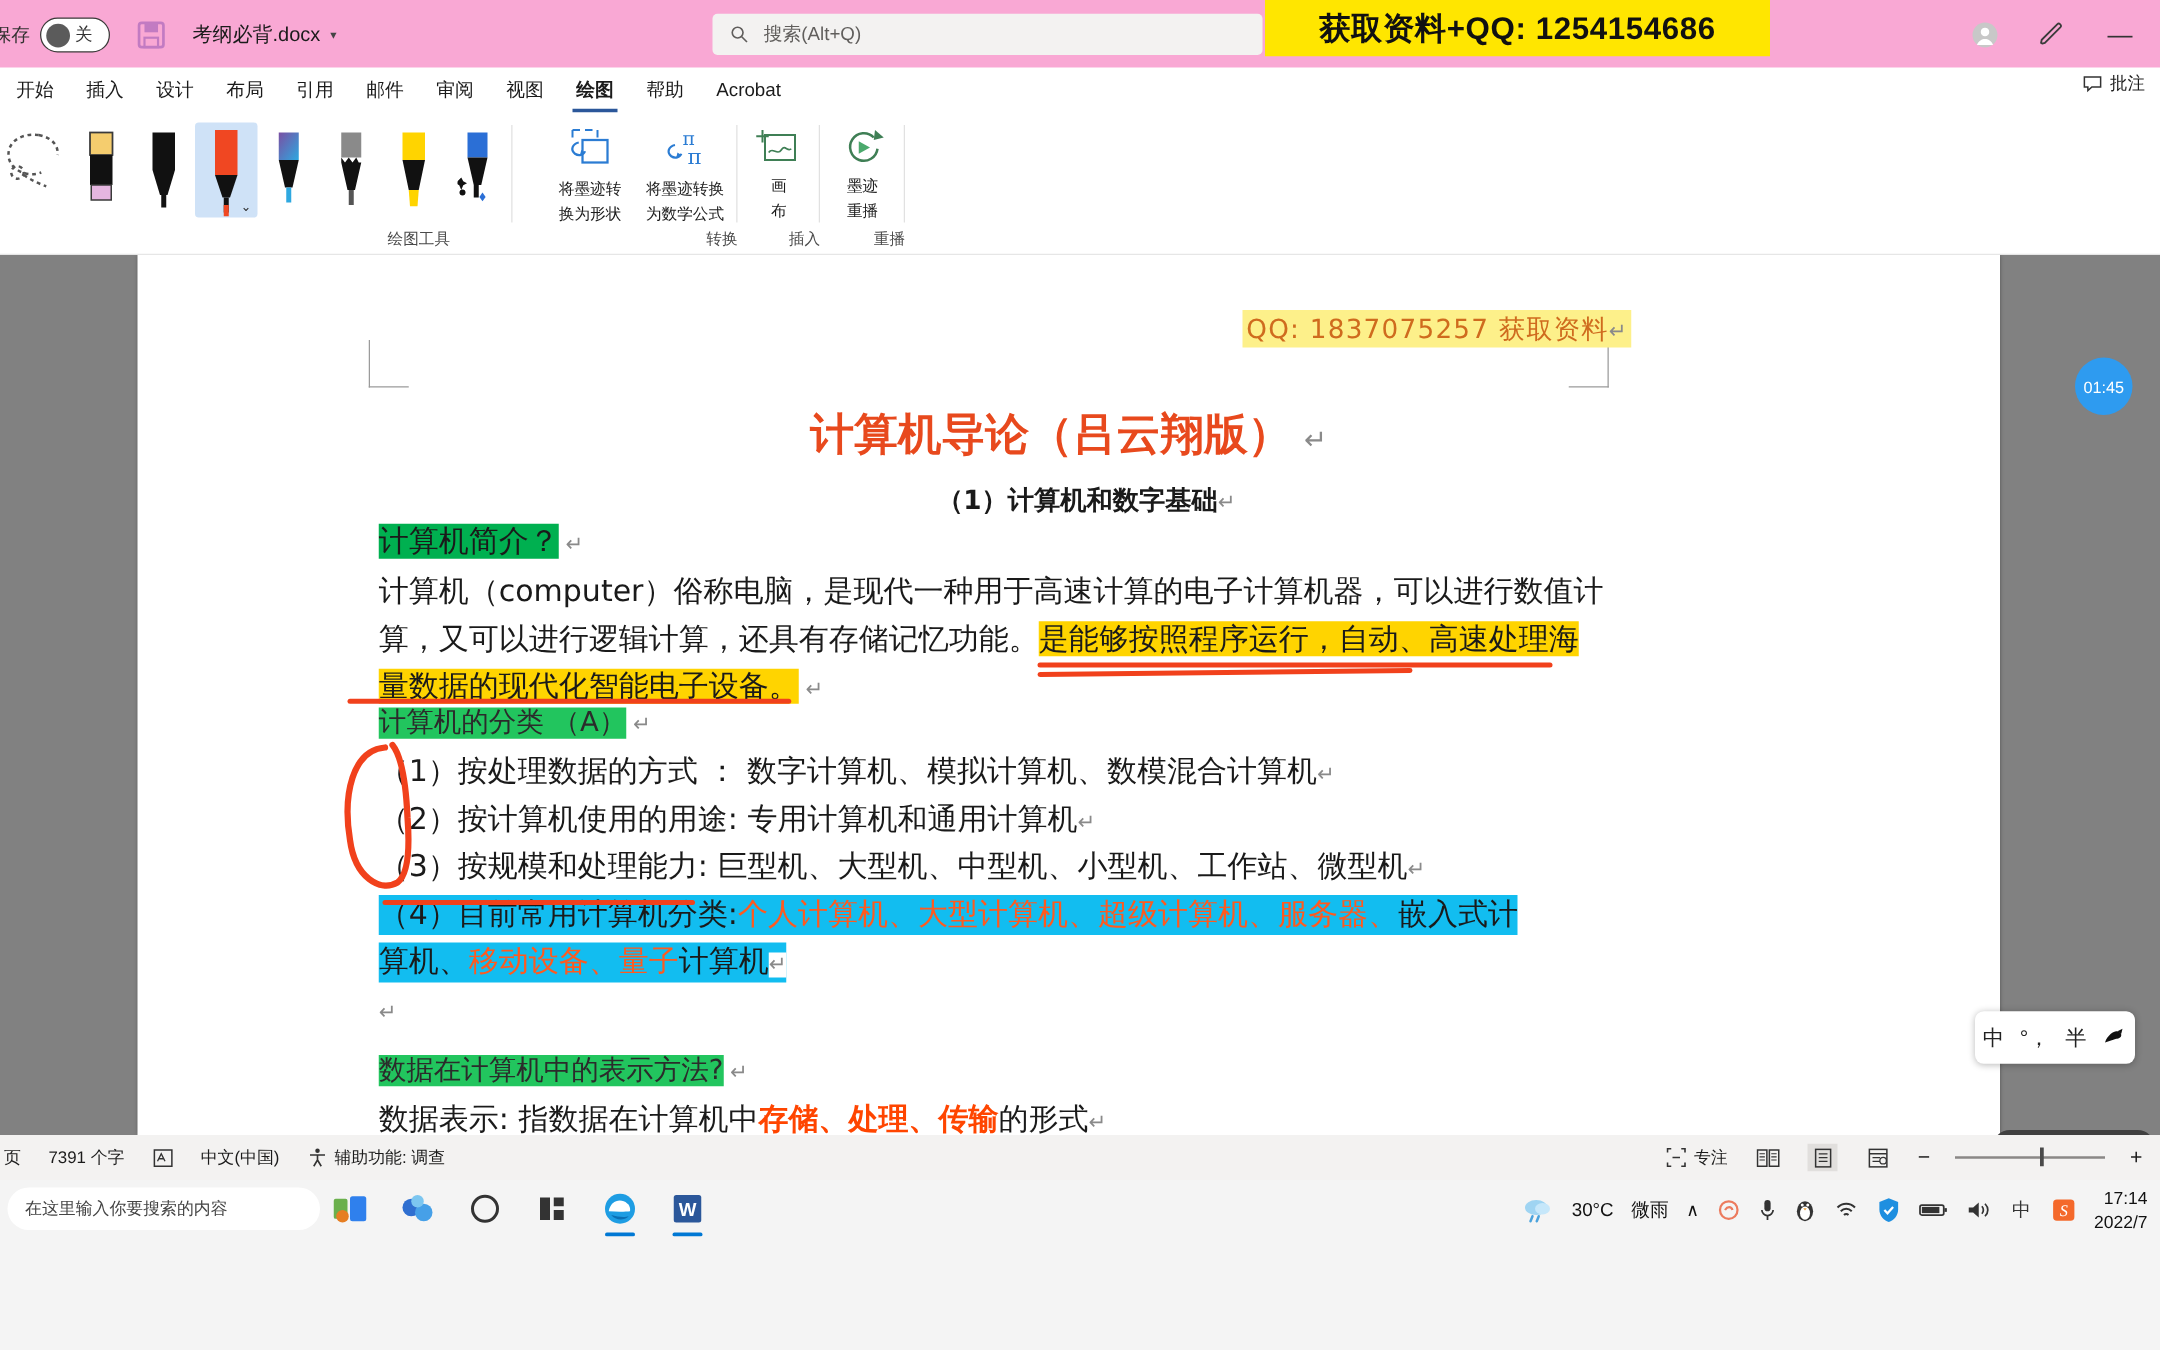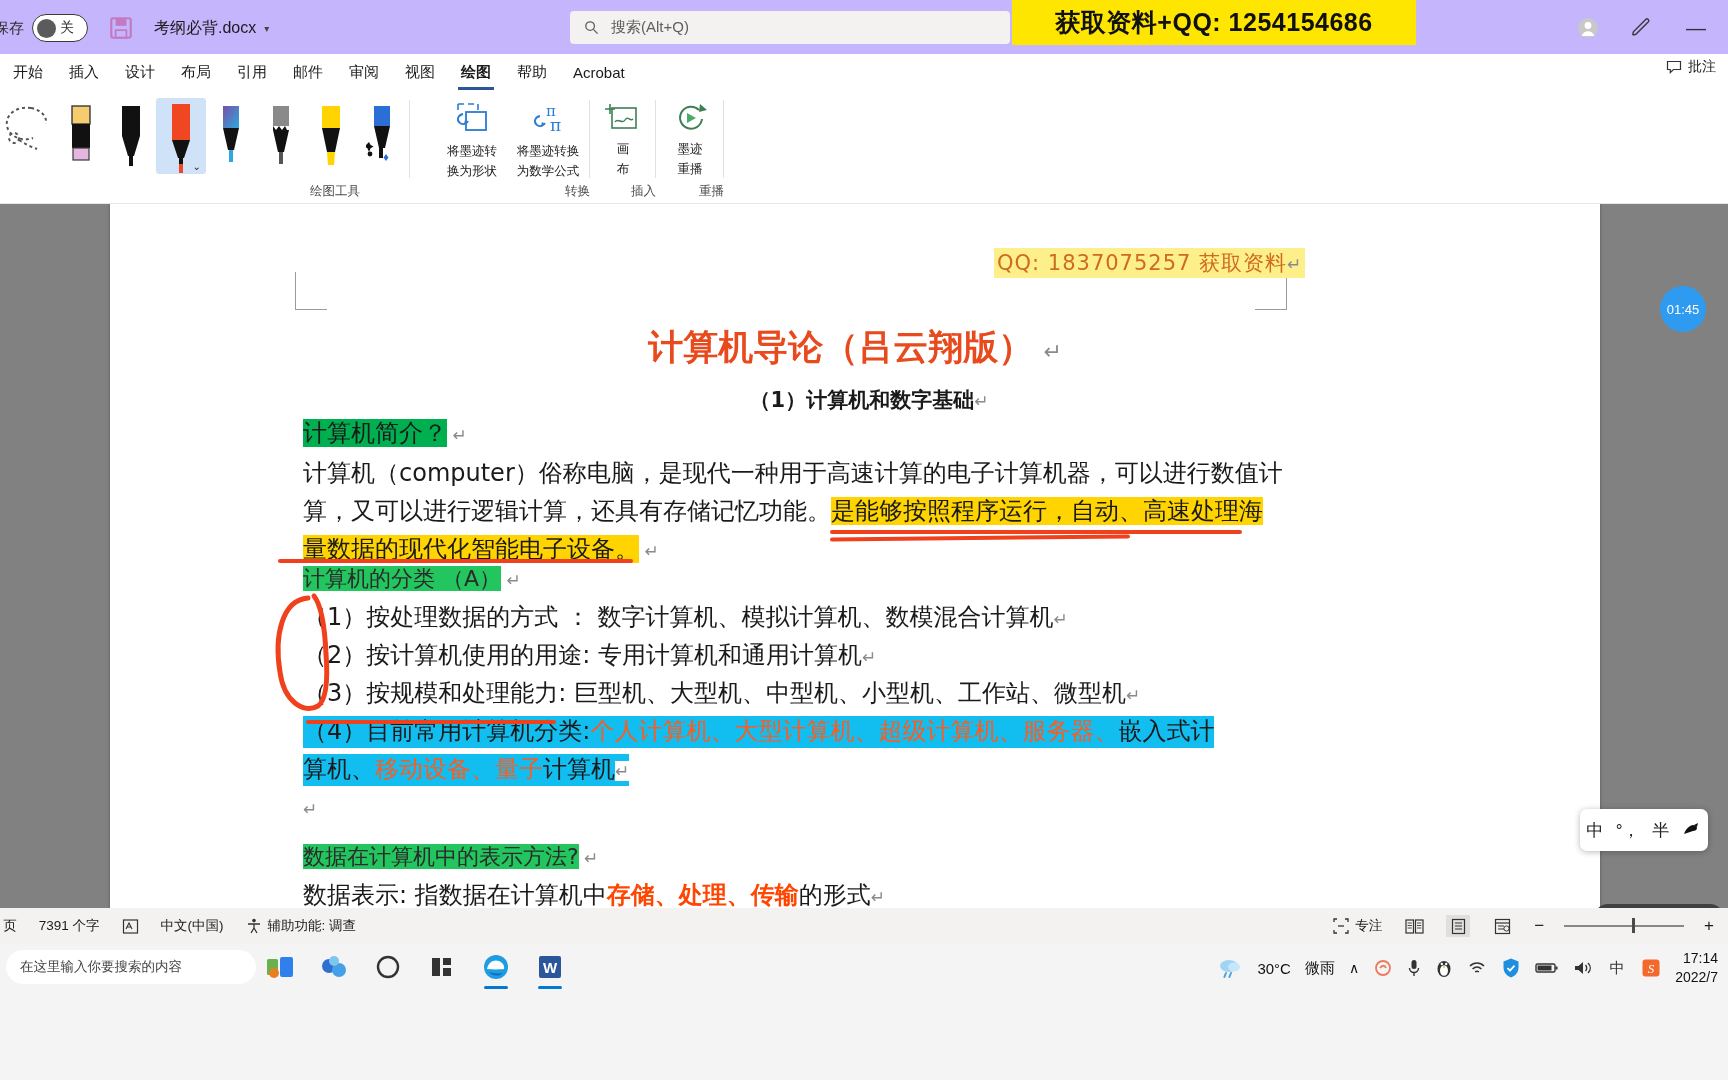--- a/index.html
+++ b/index.html
@@ -7,21 +7,21 @@
     width:1728px; height:1080px;
     overflow:hidden;
     font-family:"Liberation Sans","DejaVu Sans",sans-serif;
     background:#ffffff;
   }
   #app { position:relative; width:1728px; height:1080px; }
 
   
   .titlebar{
     position:absolute; left:0; top:0; width:1728px; height:56px;
-    background:#c4b5fd; display:flex; align-items:center;
+    background:#f9a8d4; display:flex; align-items:center;
   }
   .autosave-wrap{ display:flex; align-items:center; gap:8px; padding-left:0px; }
   .autosave-label{ font-size:15px; color:#323130; margin-left:-6px;}
   .toggle{
     width:56px;height:28px;border-radius:14px;border:1.6px solid #3b3a39;
     display:flex;align-items:center;background:#fff; padding:0 4px; gap:4px;
   }
   .toggle .knob{ width:19px;height:19px;border-radius:50%;background:#5b5b5b; }
   .toggle .t-text{ font-size:14px;color:#333; }
   .save-icon{ width:26px;height:26px;margin-left:12px; position:relative; }

